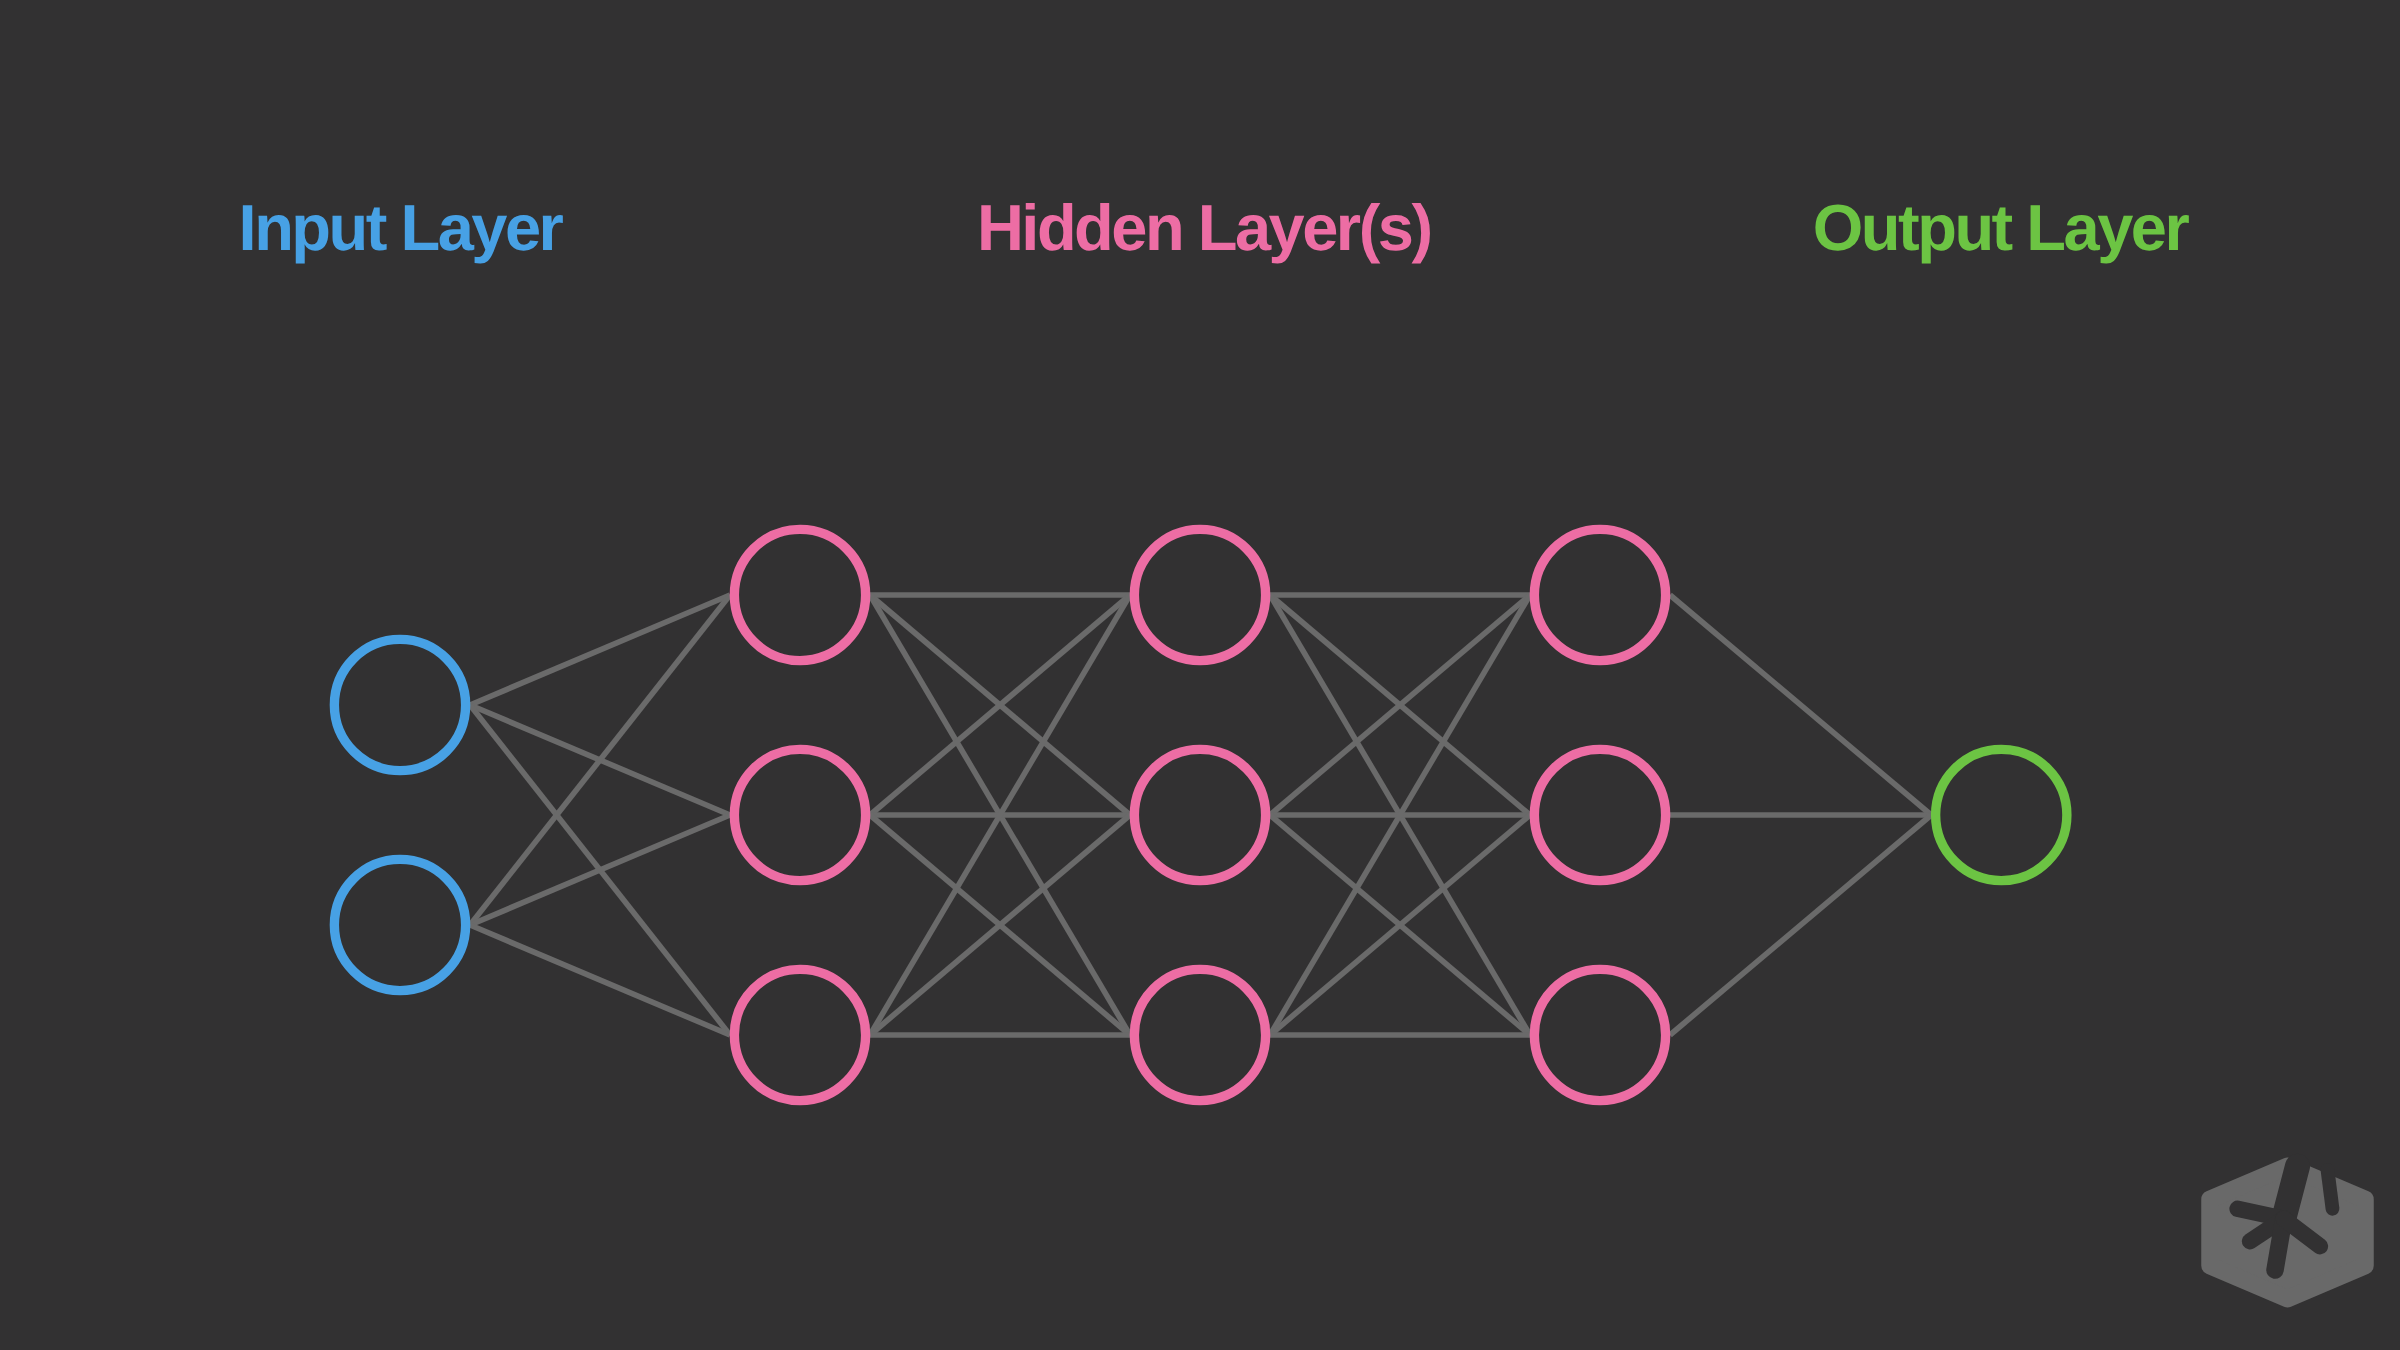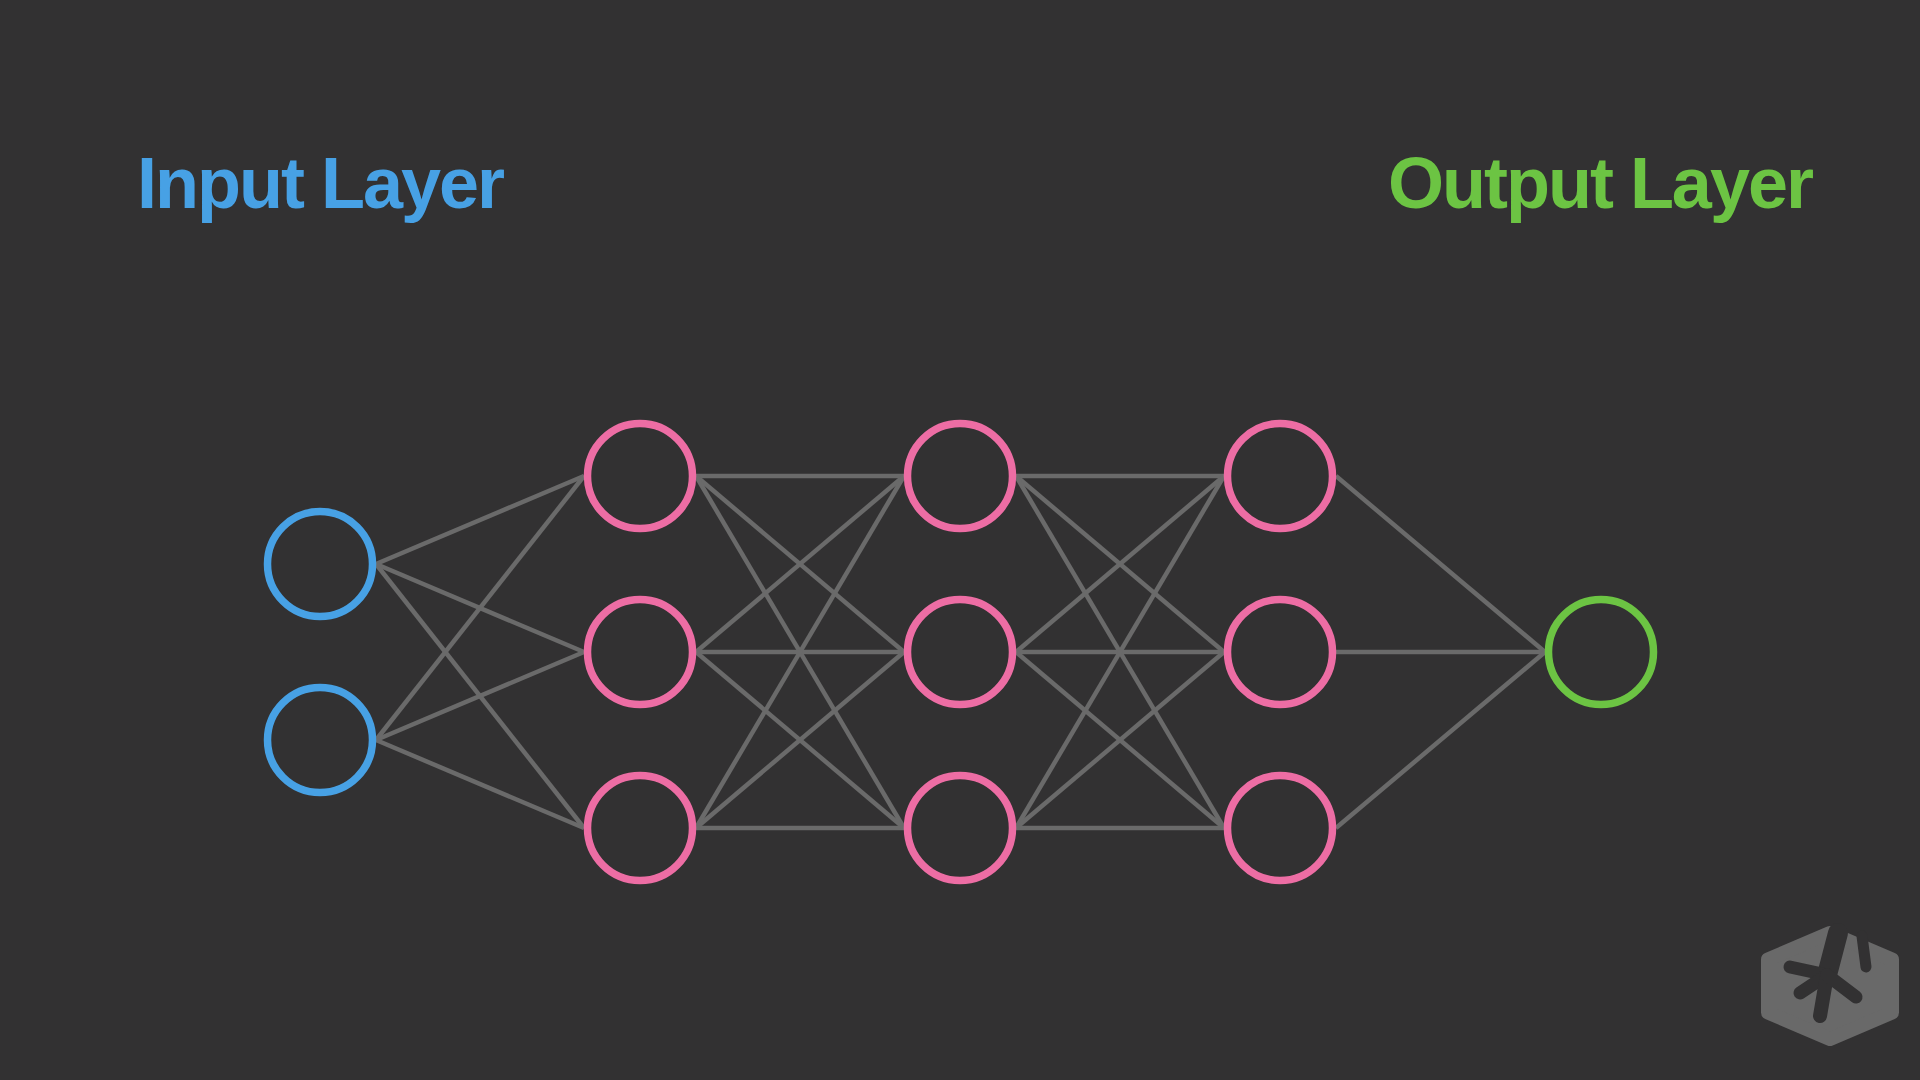--- a/index.html
+++ b/index.html
@@ -16,21 +16,21 @@
   }
   .stage {
     position: absolute;
     inset: 0;
     width: 1920px;
     height: 1080px;
   }
   .layer-label {
     position: absolute;
     transform: translate(-50%, -50%);
-    font-size: 72px;
+    font-size: 52px;
     font-weight: 700;
     letter-spacing: -2px;
     white-space: nowrap;
     line-height: 1;
     user-select: none;
   }
   svg.net, svg.logo {
     position: absolute;
     left: 0;
     top: 0;
@@ -81,20 +81,21 @@
         <circle cx="960" cy="652" r="52.5" fill="#323132" stroke="#ed6da4" stroke-width="7.5"></circle>
         <circle cx="960" cy="828" r="52.5" fill="#323132" stroke="#ed6da4" stroke-width="7.5"></circle>
         <circle cx="1280" cy="476" r="52.5" fill="#323132" stroke="#ed6da4" stroke-width="7.5"></circle>
         <circle cx="1280" cy="652" r="52.5" fill="#323132" stroke="#ed6da4" stroke-width="7.5"></circle>
         <circle cx="1280" cy="828" r="52.5" fill="#323132" stroke="#ed6da4" stroke-width="7.5"></circle>
         <circle cx="1601" cy="652" r="52.5" fill="#323132" stroke="#6cc443" stroke-width="7.5"></circle>
       </g>
     </svg>
 
   <div class="layer-label" style="left: 320px; top: 183px; color: rgb(71, 161, 229);">Input Layer</div>
+  <div class="layer-label" style="left: 963px; top: 183px; color: rgb(237, 109, 164);">Hidden Layer(s)</div>
   <div class="layer-label" style="left: 1600px; top: 183px; color: rgb(108, 196, 67); text-align: right;">Output Layer</div>
 
   <svg class="logo" id="logo-svg" width="1920" height="1080" viewBox="0 0 1920 1080">
       <polygon points="1830,933 1892,959.5 1892,1012.5 1830,1039 1768,1012.5 1768,959.5" fill="#696969" stroke="#696969" stroke-width="14" stroke-linejoin="round"></polygon>
       <g stroke="#323132" fill="none" stroke-linecap="round">
         <path d="M 1838 933 L 1827 975" stroke-width="20"></path>
         <path d="M 1827 975 L 1790 967" stroke-width="13"></path>
         <path d="M 1827 975 L 1800 993" stroke-width="13"></path>
         <path d="M 1827 975 L 1820 1016" stroke-width="14"></path>
         <path d="M 1827 975 L 1856 997" stroke-width="13"></path>

